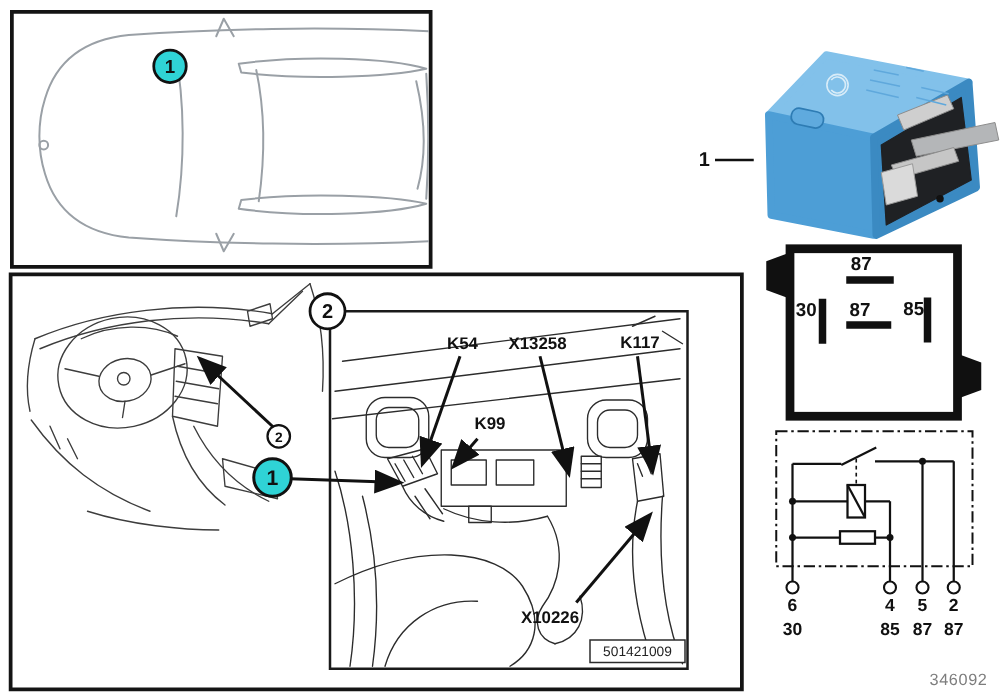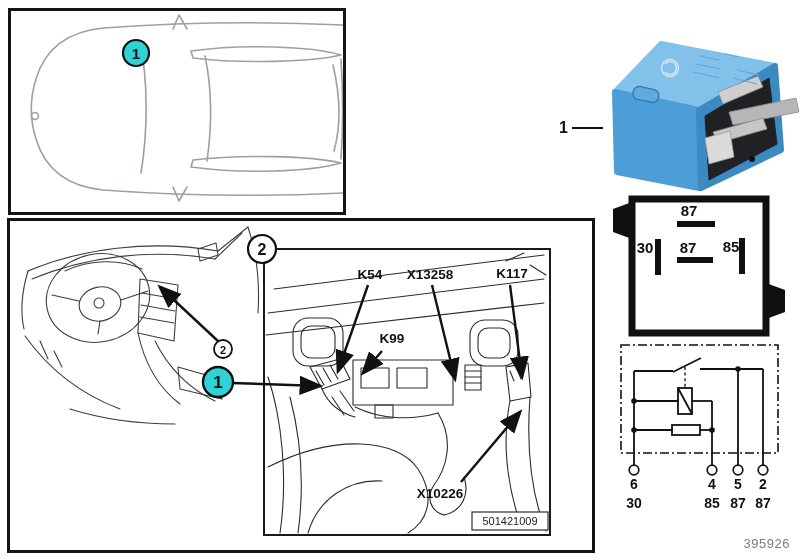--- a/index.html
+++ b/index.html
@@ -248,15 +248,15 @@
         <text class="schlbl" x="140" y="153">5</text>
         <text class="schlbl" x="165" y="153">2</text>
         <text class="schlbl" x="36" y="172">30</text>
         <text class="schlbl" x="114" y="172">85</text>
         <text class="schlbl" x="140" y="172">87</text>
         <text class="schlbl" x="165" y="172">87</text>
       </g>
     </svg>
   </div>
 
-  <div class="doc-number">395926</div>
+  <div class="doc-number">346092</div>
 
 </div>
 
 </body></html>

